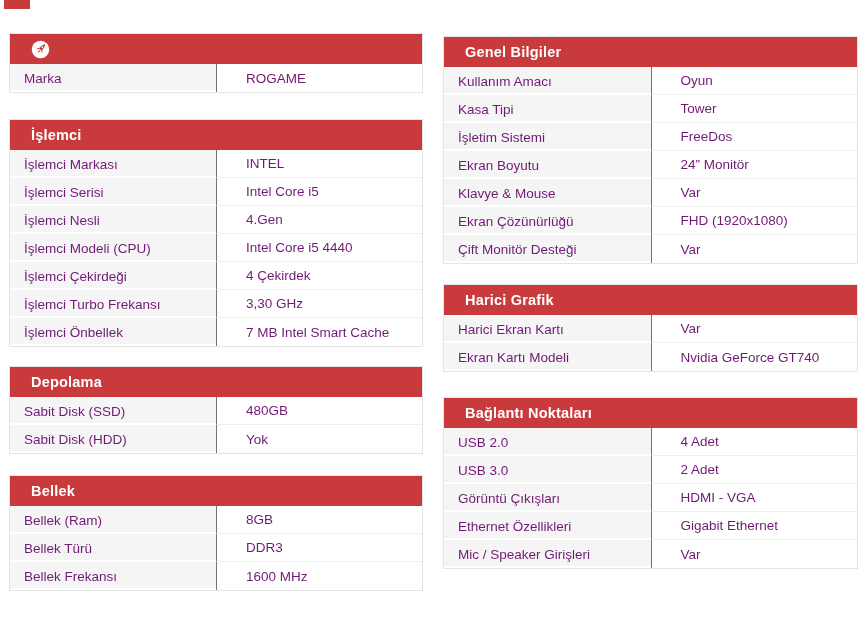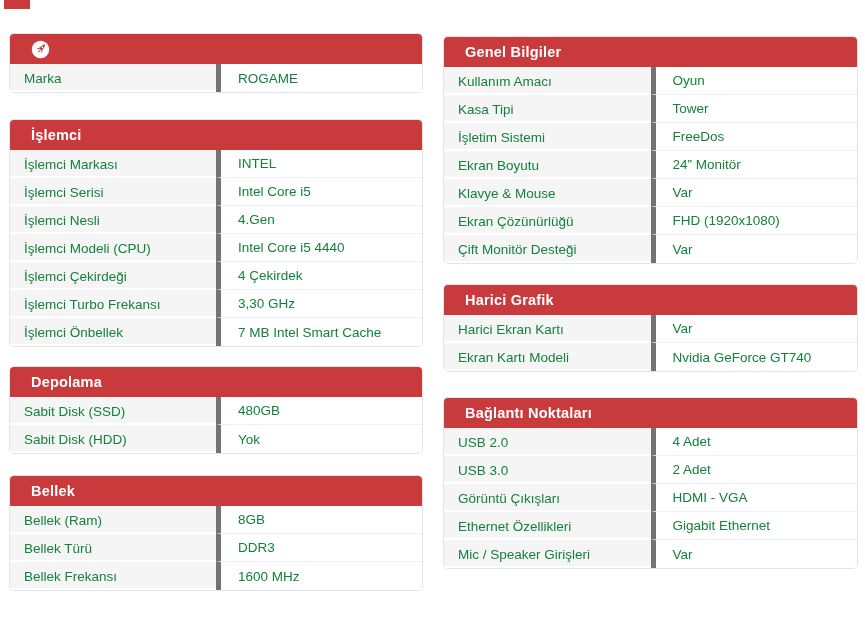--- a/index.html
+++ b/index.html
@@ -26,21 +26,21 @@
   .col {
     position: absolute;
     display: flex;
     flex-direction: column;
   }
   .col-left  { left: 9px;  top: 33px; width: 414px; }
   .col-right { left: 443px; top: 36px; width: 415px; }
 
   .card {
     border: 1px solid #e4e4e4;
-    border-radius: 5px;
+    border-radius: 0;
     overflow: hidden;
     background: #ffffff;
   }
   .card-header {
     height: 30px;
     background: #c93a3c;
     display: flex;
     align-items: center;
     padding-left: 21px;
     color: #ffffff;
@@ -54,34 +54,34 @@
     display: inline-flex;
   }
   .row {
     display: flex;
     height: 28px;
   }
   .cell {
     display: flex;
     align-items: center;
     font-size: 13.5px;
-    color: #15803d;
+    color: #701a75;
     box-sizing: border-box;
   }
   .cell.label {
     width: 50%;
     background: #f5f5f6;
     padding-left: 14px;
     box-shadow: inset 0 -2px 0 #ffffff;
   }
   .cell.value {
     width: 50%;
     background: #ffffff;
-    padding-left: 17px;
-    border-left: 5px solid #737373;
+    padding-left: 29px;
+    border-left: 1px solid #737373;
     border-bottom: 1px solid #efefef;
   }
   .row:last-child .cell.value { border-bottom: none; }
 
   
   .col-left  .card:nth-child(1) { margin-bottom: 26px; }
   .col-left  .card:nth-child(2) { margin-bottom: 19px; }
   .col-left  .card:nth-child(3) { margin-bottom: 21px; }
   .col-right .card:nth-child(1) { margin-bottom: 20px; }
   .col-right .card:nth-child(2) { margin-bottom: 25px; }

